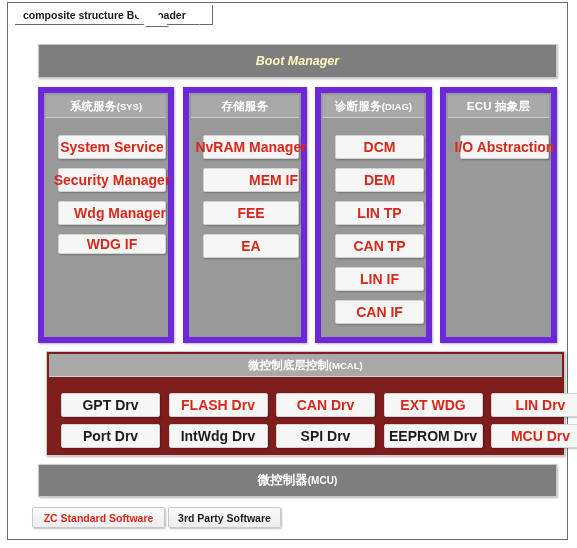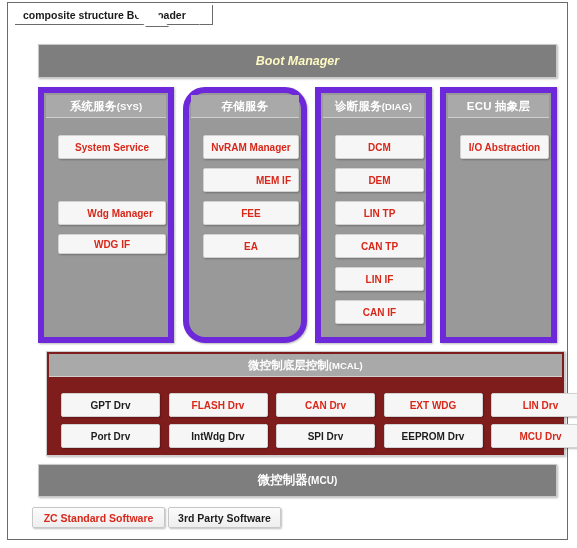--- a/index.html
+++ b/index.html
@@ -84,21 +84,21 @@
   .col-head .small{font-size:9.5px;letter-spacing:0;}
 
   .chip{
     position:absolute;
     background:#f6f6f6;
     border:1px solid #d2d2d2;
     border-radius:2px;
     box-shadow:1px 1px 2px rgba(0,0,0,.25);
     box-sizing:border-box;
     display:flex;align-items:center;justify-content:center;
-    font-size:10px;
+    font-size:14px;
     font-weight:bold;
     color:#d8281a;
     white-space:nowrap;
   }
   .chip.dark{color:#1c1c1c;}
 
   
   #mcal{
     position:absolute;
     background:#7f1d1d;
@@ -142,24 +142,25 @@
   <div id="frame-tab-cut"></div>
 
   <div id="diagram-body"></div>
 <div class="bar red" style="left:30px;top:41px;width:519px;height:34px;font-size:12.5px;">Boot Manager</div>
     <div class="col" style="left:30px;top:84px;width:136px;height:256px;">
       <div class="col-head">
         <span>系统服务 </span>
         <span class="small">(SYS)</span>
       </div>
       <div class="chip" style="left:14px;top:42px;width:108px;height:24px;">System Service</div>
+      <div class="chip" style="left:14px;top:75px;width:108px;height:24px;">Security Manager</div>
       <div class="chip" style="left:14px;top:108px;width:108px;height:24px;padding-left:16px;">Wdg Manager</div>
       <div class="chip" style="left:14px;top:141px;width:108px;height:20px;">WDG IF</div>
     </div>
-    <div class="col" style="left:175px;top:84px;width:124px;height:256px;border-radius:22px;">
+    <div class="col" style="left:175px;top:84px;width:124px;height:256px;">
       <div class="col-head">
         <span>存储服务</span>
       </div>
       <div class="chip" style="left:14px;top:42px;width:96px;height:24px;">NvRAM Manager</div>
       <div class="chip" style="left:14px;top:75px;width:96px;height:24px;padding-left:45px;">MEM IF</div>
       <div class="chip" style="left:14px;top:108px;width:96px;height:24px;">FEE</div>
       <div class="chip" style="left:14px;top:141px;width:96px;height:24px;">EA</div>
     </div>
     <div class="col" style="left:307px;top:84px;width:117px;height:256px;">
       <div class="col-head">

